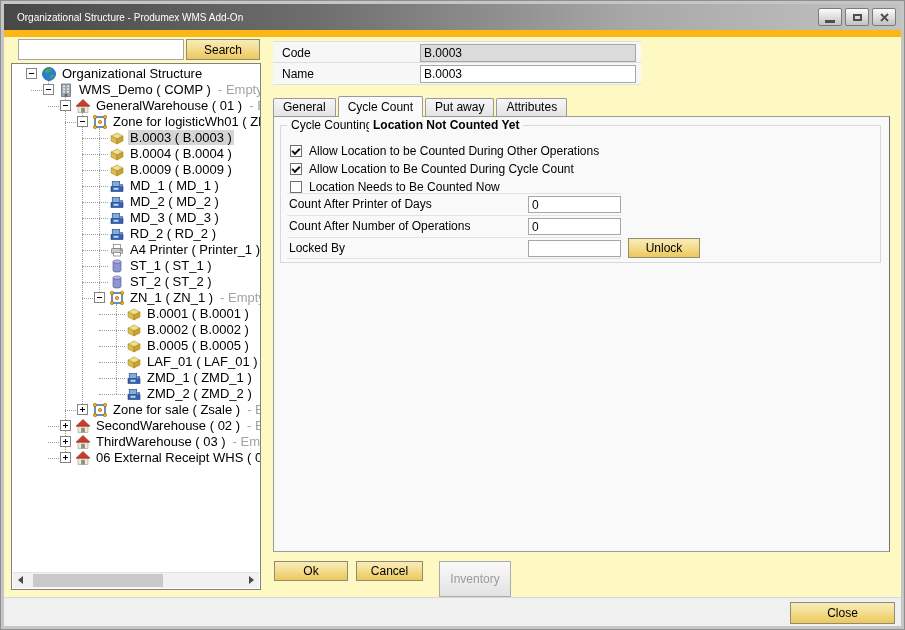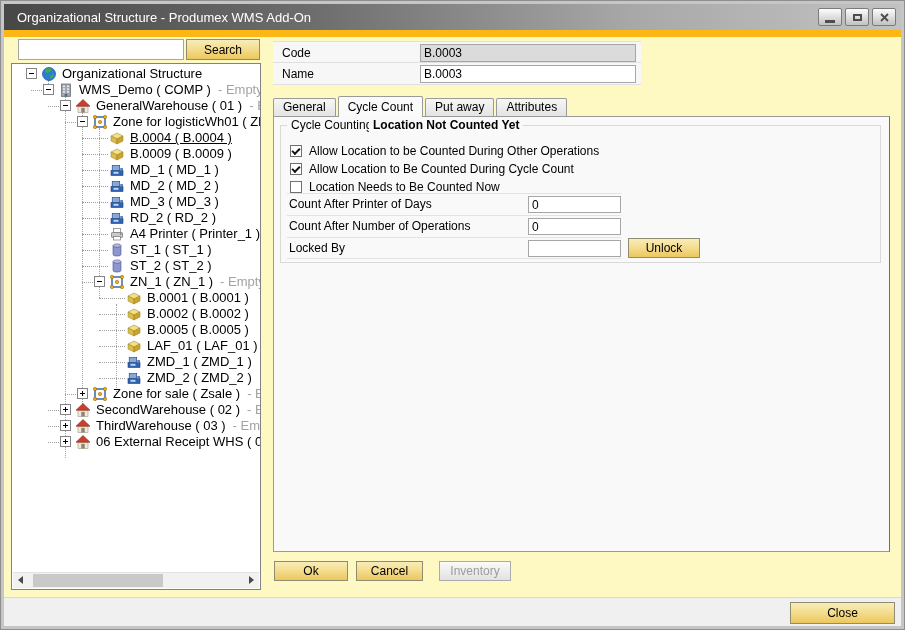--- a/index.html
+++ b/index.html
@@ -1,19 +1,19 @@
 <!DOCTYPE html>
 <html><head>
 <meta charset="utf-8">
 <style>
   html,body{margin:0;padding:0;background:#FFF;}
   *{font-family:"Liberation Sans",sans-serif;}
   .window{position:relative;width:905px;height:630px;box-sizing:border-box;border:1px solid #8E8E8E;background:#C6C6C6;padding:3px;overflow:hidden;}
   .titlebar{height:26px;background:linear-gradient(90deg,#474747 0%,#6E6E6E 35%,#A8A8A8 70%,#C2C2C2 100%);position:relative;display:flex;align-items:center;}
-  .title{color:#FFFFFF;font-size:13px;padding-left:13px;white-space:nowrap;}
+  .title{color:#FFFFFF;font-size:10px;padding-left:13px;white-space:nowrap;}
   .winbtns{position:absolute;right:5px;top:4px;display:flex;gap:3px;}
   .winbtn{width:24px;height:18px;background:linear-gradient(#FCFCFC,#C2C2C2);border:1px solid #7B7B7B;border-radius:2px;box-sizing:border-box;display:flex;align-items:center;justify-content:center;padding:0;cursor:pointer;}
   .g-min{width:10px;height:3px;background:#4E4E4E;margin-top:8px;}
   .g-max{width:9px;height:7px;border:2px solid #4E4E4E;box-sizing:border-box;}
   .accent{height:7px;background:#FBB713;}
   .body{position:relative;height:589px;background:#fef9c3;}
 
   
   .search-input{position:absolute;left:14px;top:2px;width:166px;height:21px;box-sizing:border-box;border:1px solid #A6A6A6;font-size:12px;padding:0 4px;background:#FFF;}
   .btn-gold{background:linear-gradient(#F9ECBA,#F3DC8C 50%,#ECC75E);border:1px solid #8F8C72;font-size:12px;color:#000;box-sizing:border-box;cursor:pointer;padding:0;}
@@ -68,21 +68,21 @@
   .frows{position:absolute;left:6px;top:67px;width:334px;}
   .frow{position:relative;height:22px;border-top:1px solid #E3E3E3;box-sizing:border-box;}
   .frow:last-child{border-bottom:1px solid #E3E3E3;}
   .flab{position:absolute;left:2px;top:3px;font-size:12px;color:#000;}
   .fin{position:absolute;right:0;top:2px;width:93px;height:17px;box-sizing:border-box;border:1px solid #A6A6A6;font-size:12px;padding:0 3px;background:#FFF;}
   .unlock-btn{position:absolute;left:347px;top:112px;width:72px;height:20px;}
 
   
   .ok-btn{position:absolute;left:270px;top:524px;width:74px;height:20px;}
   .cancel-btn{position:absolute;left:352px;top:524px;width:67px;height:20px;}
-  .inventory-btn{position:absolute;left:435px;top:524px;width:72px;height:20px;}
+  .inventory-btn{position:absolute;left:435px;top:524px;width:72px;height:36px;}
   .bottombar{position:absolute;left:0;right:0;top:560px;height:29px;background:#F0F0F0;border-top:1px solid #D8D8D8;box-sizing:border-box;}
   .close-btn{position:absolute;right:6px;top:4px;width:105px;height:22px;}
 </style>
 </head>
 <body>
 
 <div class="window">
   <div class="titlebar">
     <span class="title">Organizational Structure - Produmex WMS Add-On</span>
     <div class="winbtns">
@@ -147,21 +147,28 @@
                 <rect x="3" y="3" width="10" height="10" fill="none" stroke="#2A5DB0" stroke-width="1.4"></rect>
                 <g fill="#F5A800" stroke="#8A6000" stroke-width="0.5">
                   <circle cx="3" cy="3" r="1.7"></circle>
                   <circle cx="13" cy="3" r="1.7"></circle>
                   <circle cx="3" cy="13" r="1.7"></circle>
                   <circle cx="13" cy="13" r="1.7"></circle>
                   <circle cx="8" cy="8" r="1.7"></circle>
                 </g>
               </svg>
             </span><span class="tlabel">Zone for logisticWh01 ( Zlogist</span></div>
-          <div class="tree-row" style="padding-left: 116px; box-sizing: border-box; text-decoration: underline;"><span class="stub" style="left: 70px; width: 26px;"></span><span class="ticon" style="left: 97px;">
+          <div class="tree-row" style="padding-left: 116px; box-sizing: border-box;"><span class="stub" style="left: 70px; width: 26px;"></span><span class="ticon" style="left: 97px;">
+              <svg viewBox="0 0 16 16">
+                <polygon points="2,6 8,3 14,6 8,9" fill="#F2DF8A" stroke="#9A7E1C" stroke-width="0.5"></polygon>
+                <polygon points="2,6 8,9 8,14 2,11" fill="#DDBC4A" stroke="#9A7E1C" stroke-width="0.5"></polygon>
+                <polygon points="14,6 8,9 8,14 14,11" fill="#C9A42F" stroke="#9A7E1C" stroke-width="0.5"></polygon>
+              </svg>
+            </span><span class="tlabel sel">B.0003 ( B.0003 )</span></div>
+          <div class="tree-row" style="padding-left: 116px; box-sizing: border-box;"><span class="stub" style="left: 70px; width: 26px;"></span><span class="ticon" style="left: 97px;">
               <svg viewBox="0 0 16 16">
                 <polygon points="2,6 8,3 14,6 8,9" fill="#F2DF8A" stroke="#9A7E1C" stroke-width="0.5"></polygon>
                 <polygon points="2,6 8,9 8,14 2,11" fill="#DDBC4A" stroke="#9A7E1C" stroke-width="0.5"></polygon>
                 <polygon points="14,6 8,9 8,14 14,11" fill="#C9A42F" stroke="#9A7E1C" stroke-width="0.5"></polygon>
               </svg>
             </span><span class="tlabel">B.0004 ( B.0004 )</span></div>
           <div class="tree-row" style="padding-left: 116px; box-sizing: border-box;"><span class="stub" style="left: 70px; width: 26px;"></span><span class="ticon" style="left: 97px;">
               <svg viewBox="0 0 16 16">
                 <polygon points="2,6 8,3 14,6 8,9" fill="#F2DF8A" stroke="#9A7E1C" stroke-width="0.5"></polygon>
                 <polygon points="2,6 8,9 8,14 2,11" fill="#DDBC4A" stroke="#9A7E1C" stroke-width="0.5"></polygon>

